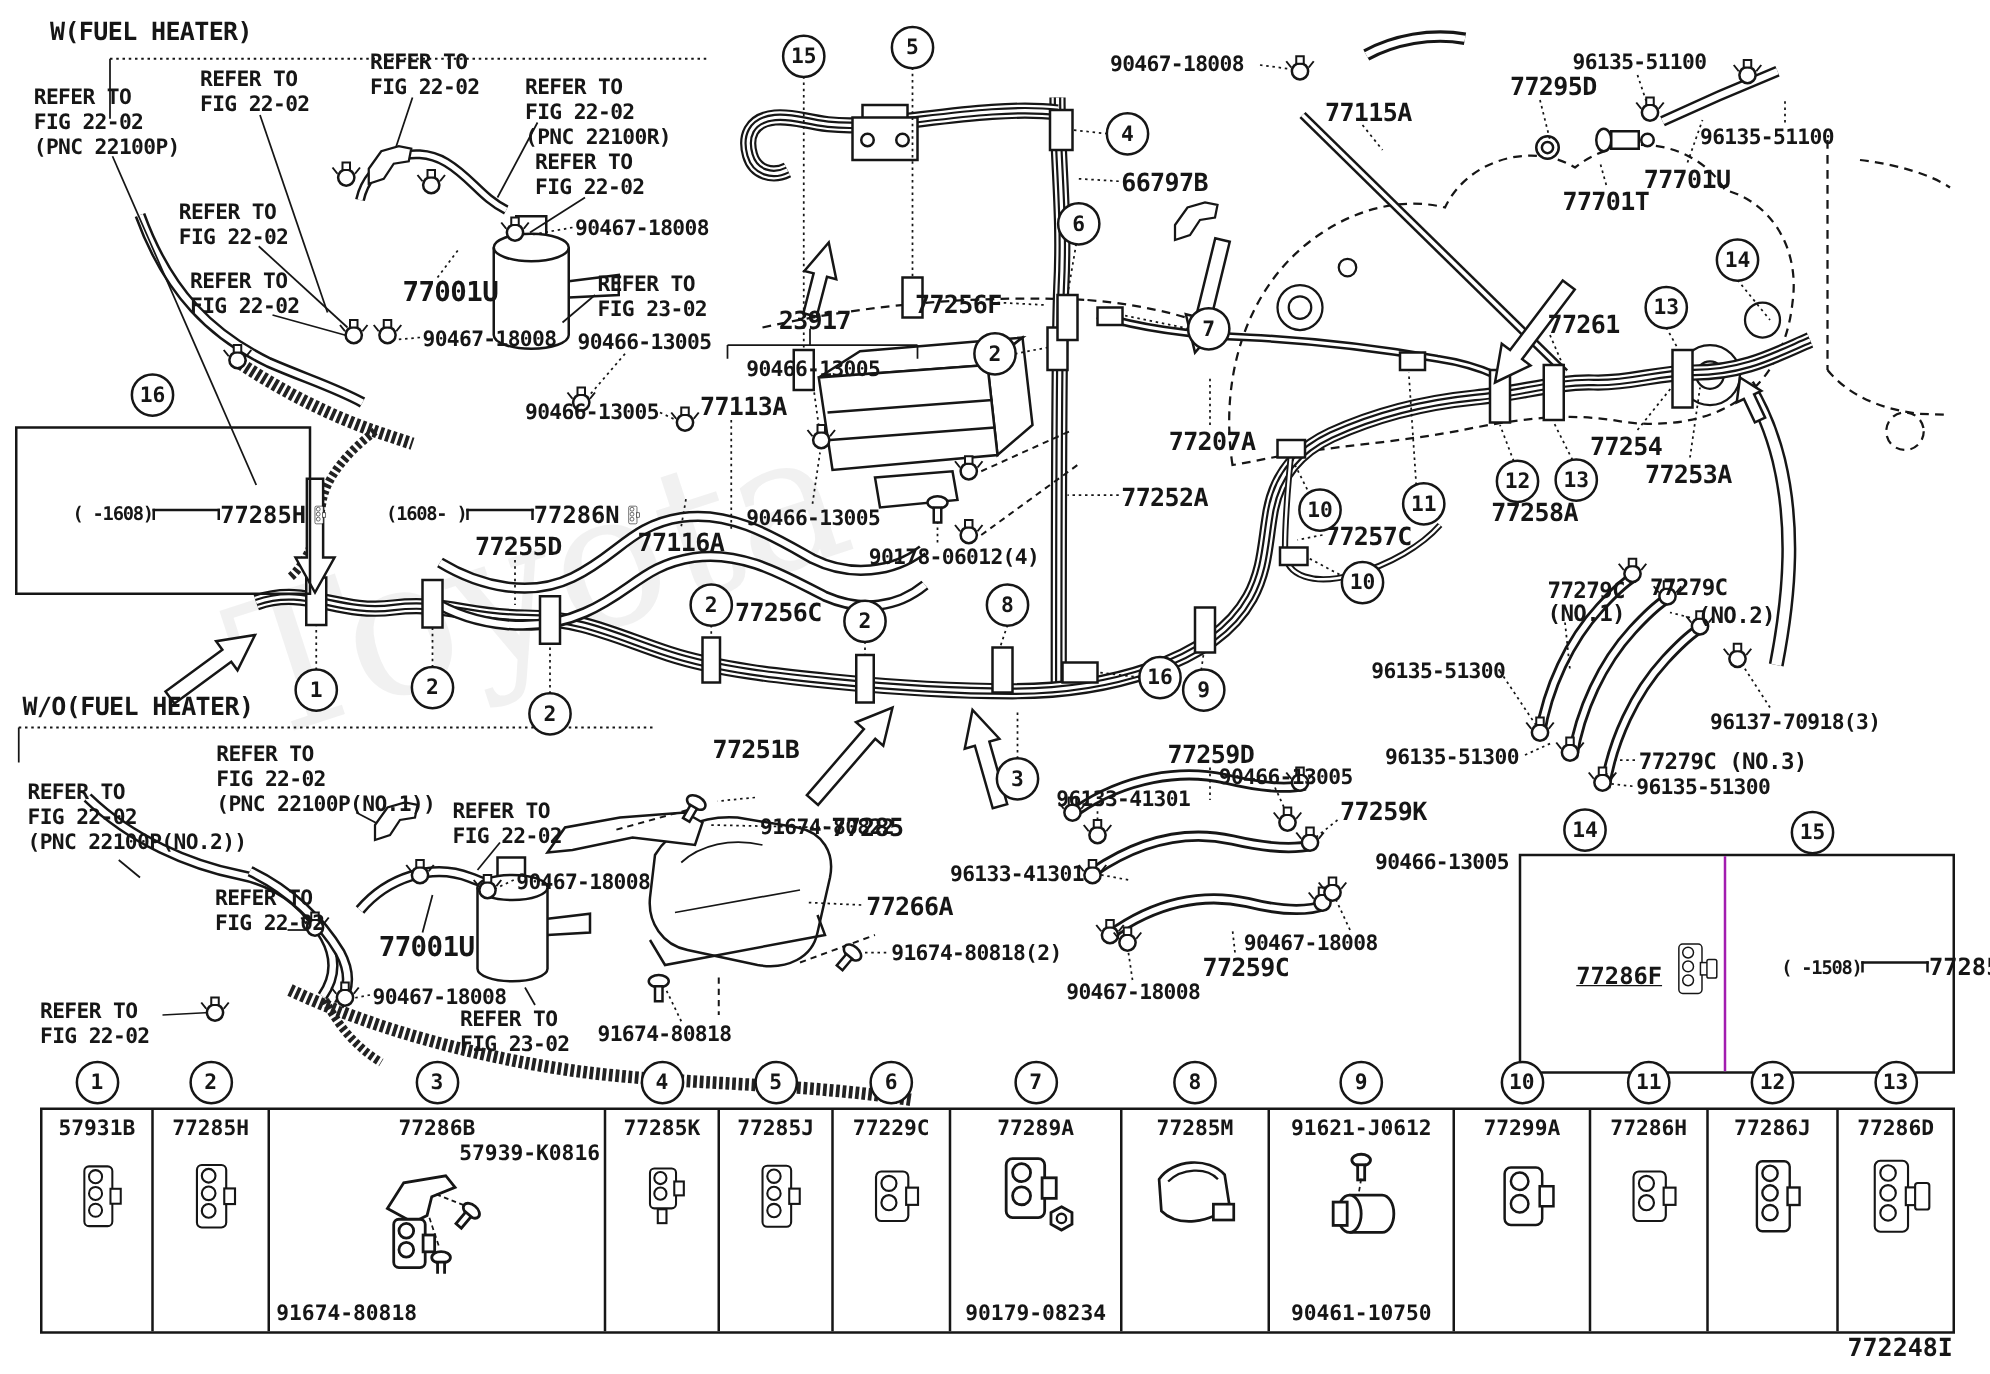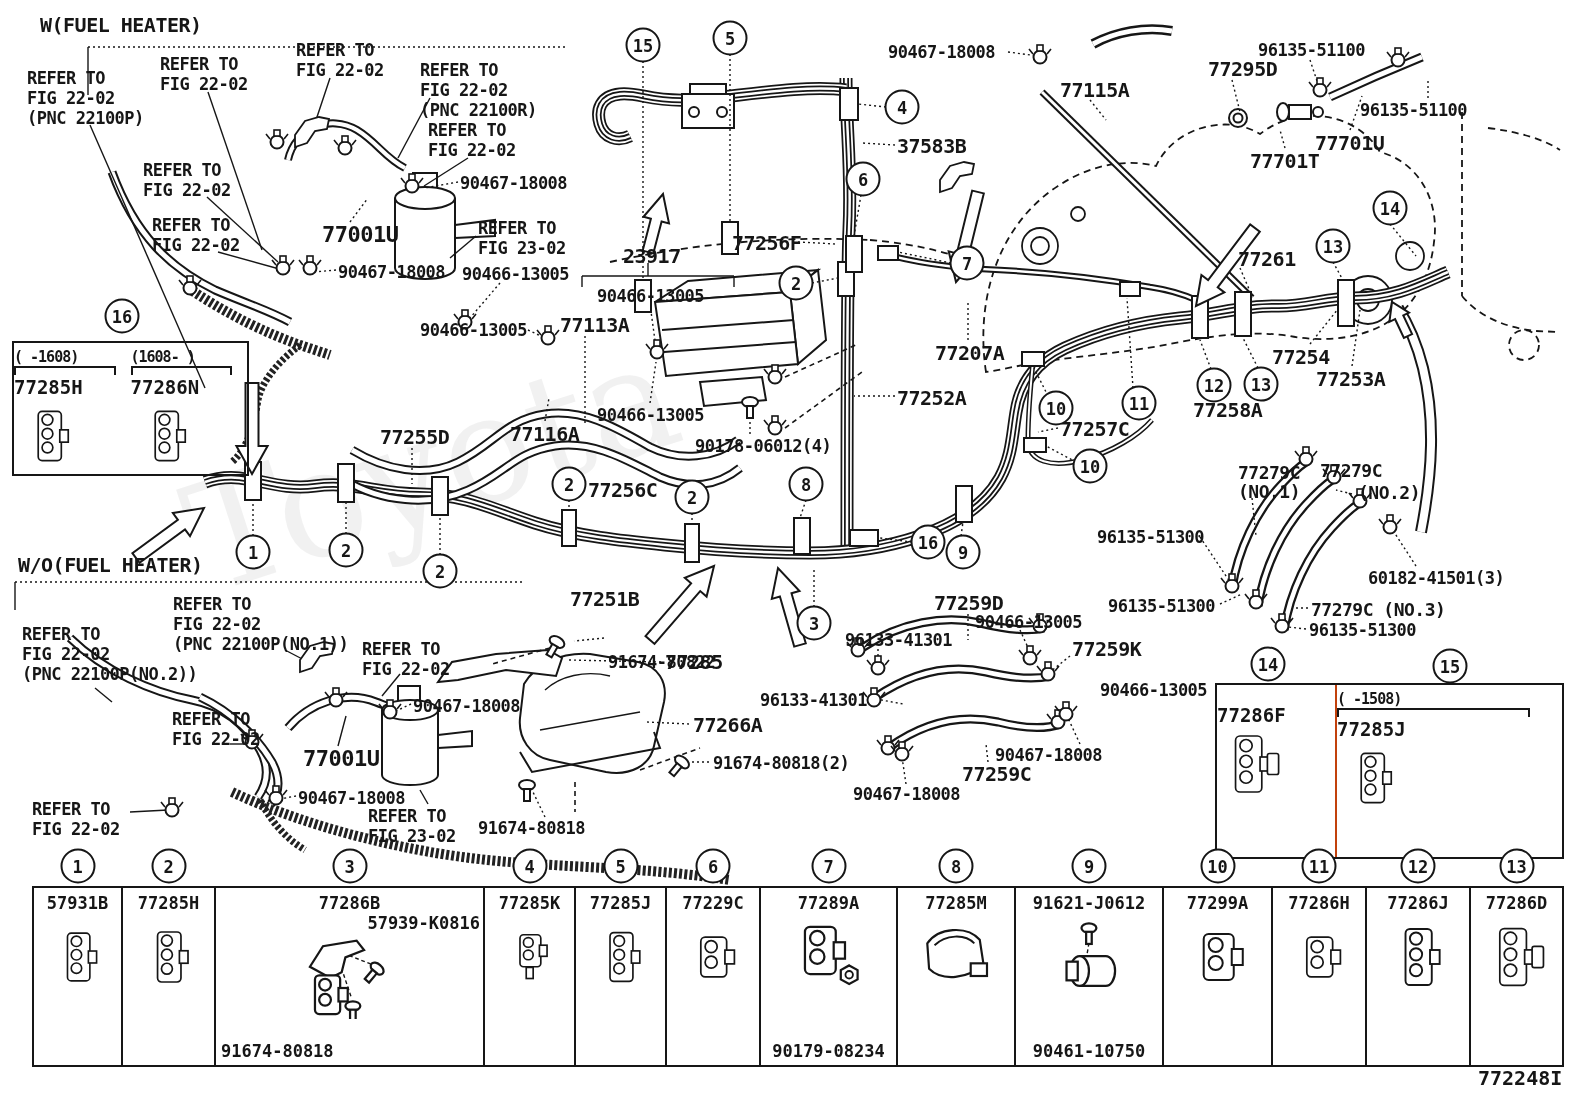--- a/index.html
+++ b/index.html
@@ -9,22 +9,22 @@
   .callout{position:absolute;width:31px;height:31px;border:2.2px solid #161616;border-radius:50%;
            background:#fff;display:flex;align-items:center;justify-content:center;
            font-size:17px;font-weight:bold;transform:translate(-50%,-50%);z-index:40;}
   #wm{position:absolute;left:180px;top:380px;font-size:150px;color:rgba(140,140,140,0.12);
       transform:rotate(-18deg);font-family:"DejaVu Serif",serif;z-index:1;pointer-events:none;}
   svg.art{position:absolute;left:0;top:0;z-index:10;}
   
   .inset{position:absolute;border:2.5px solid #161616;background:transparent;display:flex;z-index:25;}
   #box16{left:12px;top:341px;width:233px;height:131px;}
   #box1415{left:1215px;top:683px;width:345px;height:172px;}
-  .inset-col{flex:1;display:flex;flex-direction:column;padding-top:5px;}
-  .inset-left{width:118px;flex:none;border-right:2px solid #c2410c;}
+  .inset-col{flex:1;display:flex;flex-direction:row;align-items:center;padding-top:5px;padding-left:44px;}
+  .inset-left{width:118px;flex:none;border-right:2px solid #a21caf;text-decoration:underline;}
   .inset-right{flex:1;display:flex;}
   .range{font-size:15px;font-weight:bold;white-space:nowrap;letter-spacing:-1px;}
   .range-brk{width:84%;height:7px;border:2px solid #161616;border-bottom:none;}
   .inset-part{font-size:19px;font-weight:bold;margin-top:1px;white-space:nowrap;}
   .inset-icon{width:70px;height:72px;margin-top:2px;}
   
   #legend{position:absolute;left:32px;top:886px;width:1528px;height:177px;display:flex;
           border:2.5px solid #161616;z-index:25;background:transparent;}
   .cell{position:relative;border-right:2px solid #161616;display:flex;flex-direction:column;
         align-items:center;box-sizing:border-box;padding-top:5px;}
@@ -793,21 +793,21 @@
       <div class="lbl" style="left: 338px; top: 262px; font-size: 17px;">90467-18008</div>
       <div class="lbl" style="left: 462px; top: 264px; font-size: 17px;">90466-13005</div>
       <div class="lbl" style="left: 623px; top: 245px; font-size: 20px;">23917</div>
       <div class="lbl" style="left: 597px; top: 286px; font-size: 17px;">90466-13005</div>
       <div class="lbl" style="left: 420px; top: 320px; font-size: 17px;">90466-13005</div>
       <div class="lbl" style="left: 560px; top: 314px; font-size: 20px;">77113A</div>
       <div class="lbl" style="left: 597px; top: 405px; font-size: 17px;">90466-13005</div>
       <div class="lbl" style="left: 510px; top: 423px; font-size: 20px;">77116A</div>
       <div class="lbl" style="left: 695px; top: 436px; font-size: 17px;">90178-06012(4)</div>
       <div class="lbl" style="left: 380px; top: 426px; font-size: 20px;">77255D</div>
-      <div class="lbl" style="left: 897px; top: 135px; font-size: 20px;">37583B</div>
+      <div class="lbl" style="left: 897px; top: 135px; font-size: 20px;">66797B</div>
       <div class="lbl" style="left: 732px; top: 232px; font-size: 20px;">77256F</div>
       <div class="lbl" style="left: 888px; top: 42px; font-size: 17px;">90467-18008</div>
       <div class="lbl" style="left: 1060px; top: 79px; font-size: 20px;">77115A</div>
       <div class="lbl" style="left: 897px; top: 387px; font-size: 20px;">77252A</div>
       <div class="lbl" style="left: 935px; top: 342px; font-size: 20px;">77207A</div>
       <div class="lbl" style="left: 1060px; top: 418px; font-size: 20px;">77257C</div>
       <div class="lbl" style="left: 1193px; top: 399px; font-size: 20px;">77258A</div>
       <div class="lbl" style="left: 588px; top: 479px; font-size: 20px;">77256C</div>
       <div class="lbl" style="left: 570px; top: 588px; font-size: 20px;">77251B</div>
       <div class="lbl" style="left: 1238px; top: 248px; font-size: 20px;">77261</div>
@@ -816,21 +816,21 @@
       <div class="lbl" style="left: 1208px; top: 58px; font-size: 20px;">77295D</div>
       <div class="lbl" style="left: 1258px; top: 40px; font-size: 17px;">96135-51100</div>
       <div class="lbl" style="left: 1360px; top: 100px; font-size: 17px;">96135-51100</div>
       <div class="lbl" style="left: 1250px; top: 150px; font-size: 20px;">77701T</div>
       <div class="lbl" style="left: 1315px; top: 132px; font-size: 20px;">77701U</div>
       <div class="lbl" style="left: 1238px; top: 462px; font-size: 18px;">77279C</div>
       <div class="lbl" style="left: 1238px; top: 481px; font-size: 18px;">(NO.1)</div>
       <div class="lbl" style="left: 1320px; top: 460px; font-size: 18px;">77279C</div>
       <div class="lbl" style="left: 1358px; top: 482px; font-size: 18px;">(NO.2)</div>
       <div class="lbl" style="left: 1097px; top: 527px; font-size: 17px;">96135-51300</div>
-      <div class="lbl" style="left: 1368px; top: 568px; font-size: 17px;">60182-41501(3)</div>
+      <div class="lbl" style="left: 1368px; top: 568px; font-size: 17px;">96137-70918(3)</div>
       <div class="lbl" style="left: 1108px; top: 596px; font-size: 17px;">96135-51300</div>
       <div class="lbl" style="left: 1311px; top: 599px; font-size: 18px;">77279C (NO.3)</div>
       <div class="lbl" style="left: 1309px; top: 620px; font-size: 17px;">96135-51300</div>
       <div class="lbl" style="left: 934px; top: 592px; font-size: 20px;">77259D</div>
       <div class="lbl" style="left: 975px; top: 612px; font-size: 17px;">90466-13005</div>
       <div class="lbl" style="left: 1072px; top: 638px; font-size: 20px;">77259K</div>
       <div class="lbl" style="left: 845px; top: 630px; font-size: 17px;">96133-41301</div>
       <div class="lbl" style="left: 760px; top: 690px; font-size: 17px;">96133-41301</div>
       <div class="lbl" style="left: 1100px; top: 680px; font-size: 17px;">90466-13005</div>
       <div class="lbl" style="left: 995px; top: 745px; font-size: 17px;">90467-18008</div>

